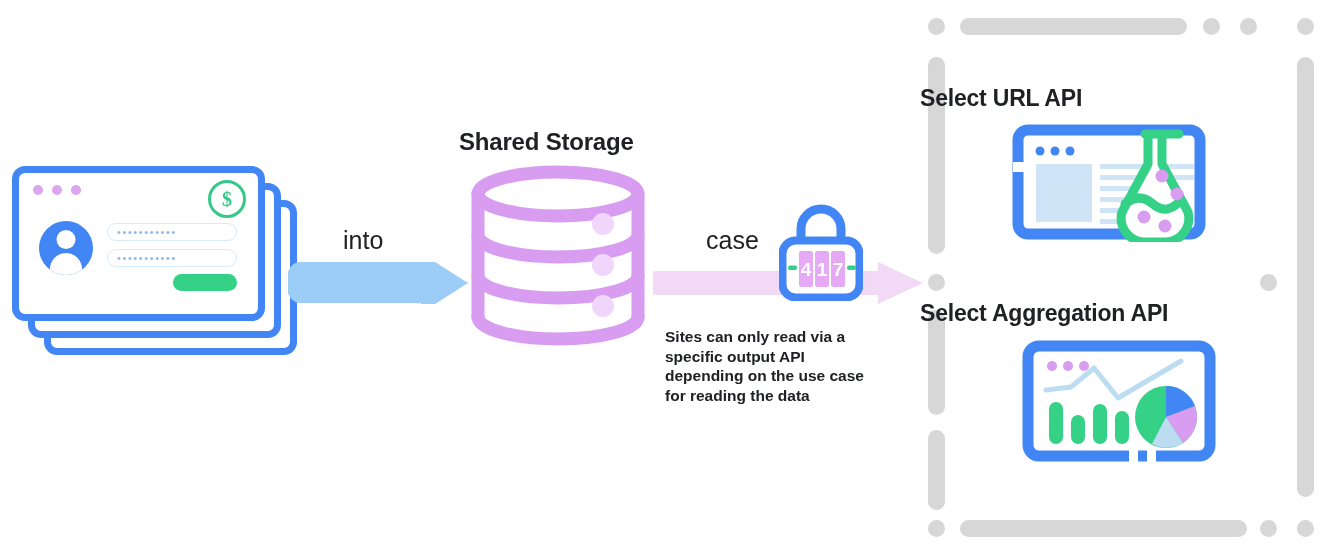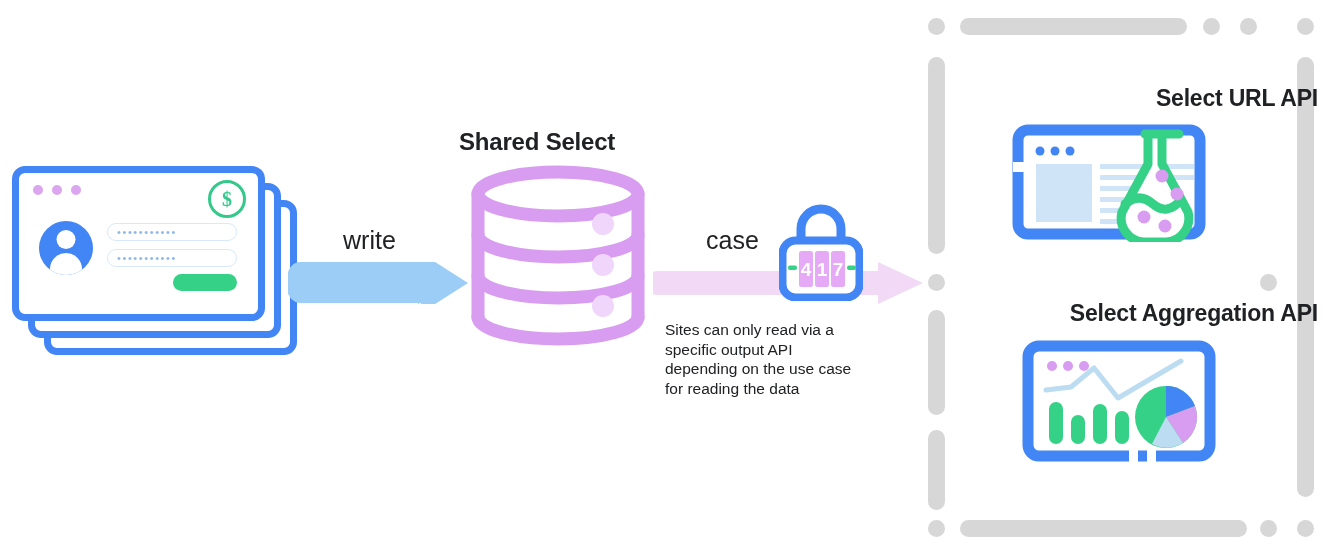--- a/index.html
+++ b/index.html
@@ -37,29 +37,29 @@
   
   #write-note{left:292px;top:309px;width:180px;}
 
   
   .arrow-wrap{position:absolute;}
   
   #db-title{left:459px;top:128px;font-size:24px;}
   #database{left:470px;top:165px;width:176px;height:182px;}
 
   
-  #read-note{left:665px;top:320px;width:240px;}
+  #read-note{left:665px;top:327px;width:240px;font-weight:bold;}
 
   
   #lock{left:779px;top:202px;width:84px;height:99px;}
 
   
   #output-panel{left:920px;top:10px;width:398px;height:535px;}
   .dashline{position:absolute;background:#d7d7d7;border-radius:99px;}
-  .panel-card{position:absolute;left:0;width:100%;text-align:right;}
+  .panel-card{position:absolute;left:0;width:100%;text-align:left;}
   .api-title{font-size:23px;}
   #card-select-url{top:75px;}
   #card-private-agg{top:290px;}
   .icon-holder{display:flex;justify-content:center;margin-top:12px;}
   svg{display:block;}
 </style>
 </head>
 <body>
 
 <div class="stage">
@@ -77,29 +77,29 @@
       <div class="avatar">
         <span class="head"></span>
           <span class="body"></span>
       </div>
       <div class="field f1">•••••••••••</div>
       <div class="field f2">•••••••••••</div>
       <div class="submit"></div>
     </div>
   </div>
 
-  <div class="abs" style="left: 343px; top: 226px; font-size: 25px;">write</div>
+  <div class="abs" style="left: 343px; top: 226px; font-size: 25px;">into</div>
   <div class="abs arrow-wrap" style="left:288px;top:262px;">
     <svg width="180" height="42" viewBox="0 0 180 42">
       <path d="M0 12.5 a12.5 12.5 0 0 1 12.5 -12.5 L133 0 L133 -9 L180 21 L133 51 L133 41 L12.5 41 A12.5 12.5 0 0 1 0 28.5 Z" transform="translate(0,0)" fill="#9ccdf7"></path>
       <path d="M4 9 h126 v-9 l45 21 -45 21 v-9 h-126 a9 9 0 0 1 0 -24 z" fill="#9ccdf7"></path>
     </svg>
   </div>
 
-  <div class="abs label-bold" id="db-title">Shared Select</div>
+  <div class="abs label-bold" id="db-title">Shared Storage</div>
   <div class="abs" id="database">
     <svg width="176" height="182" viewBox="0 0 176 182">
       <g fill="none" stroke="#d89cf0" stroke-width="13" stroke-linecap="round">
 
         <ellipse cx="88" cy="29" rx="80" ry="22"></ellipse>
 
         <path d="M8 29 V153"></path>
         <path d="M168 29 V153"></path>
 
         <path d="M8 70 a80 22 0 0 0 160 0"></path>

